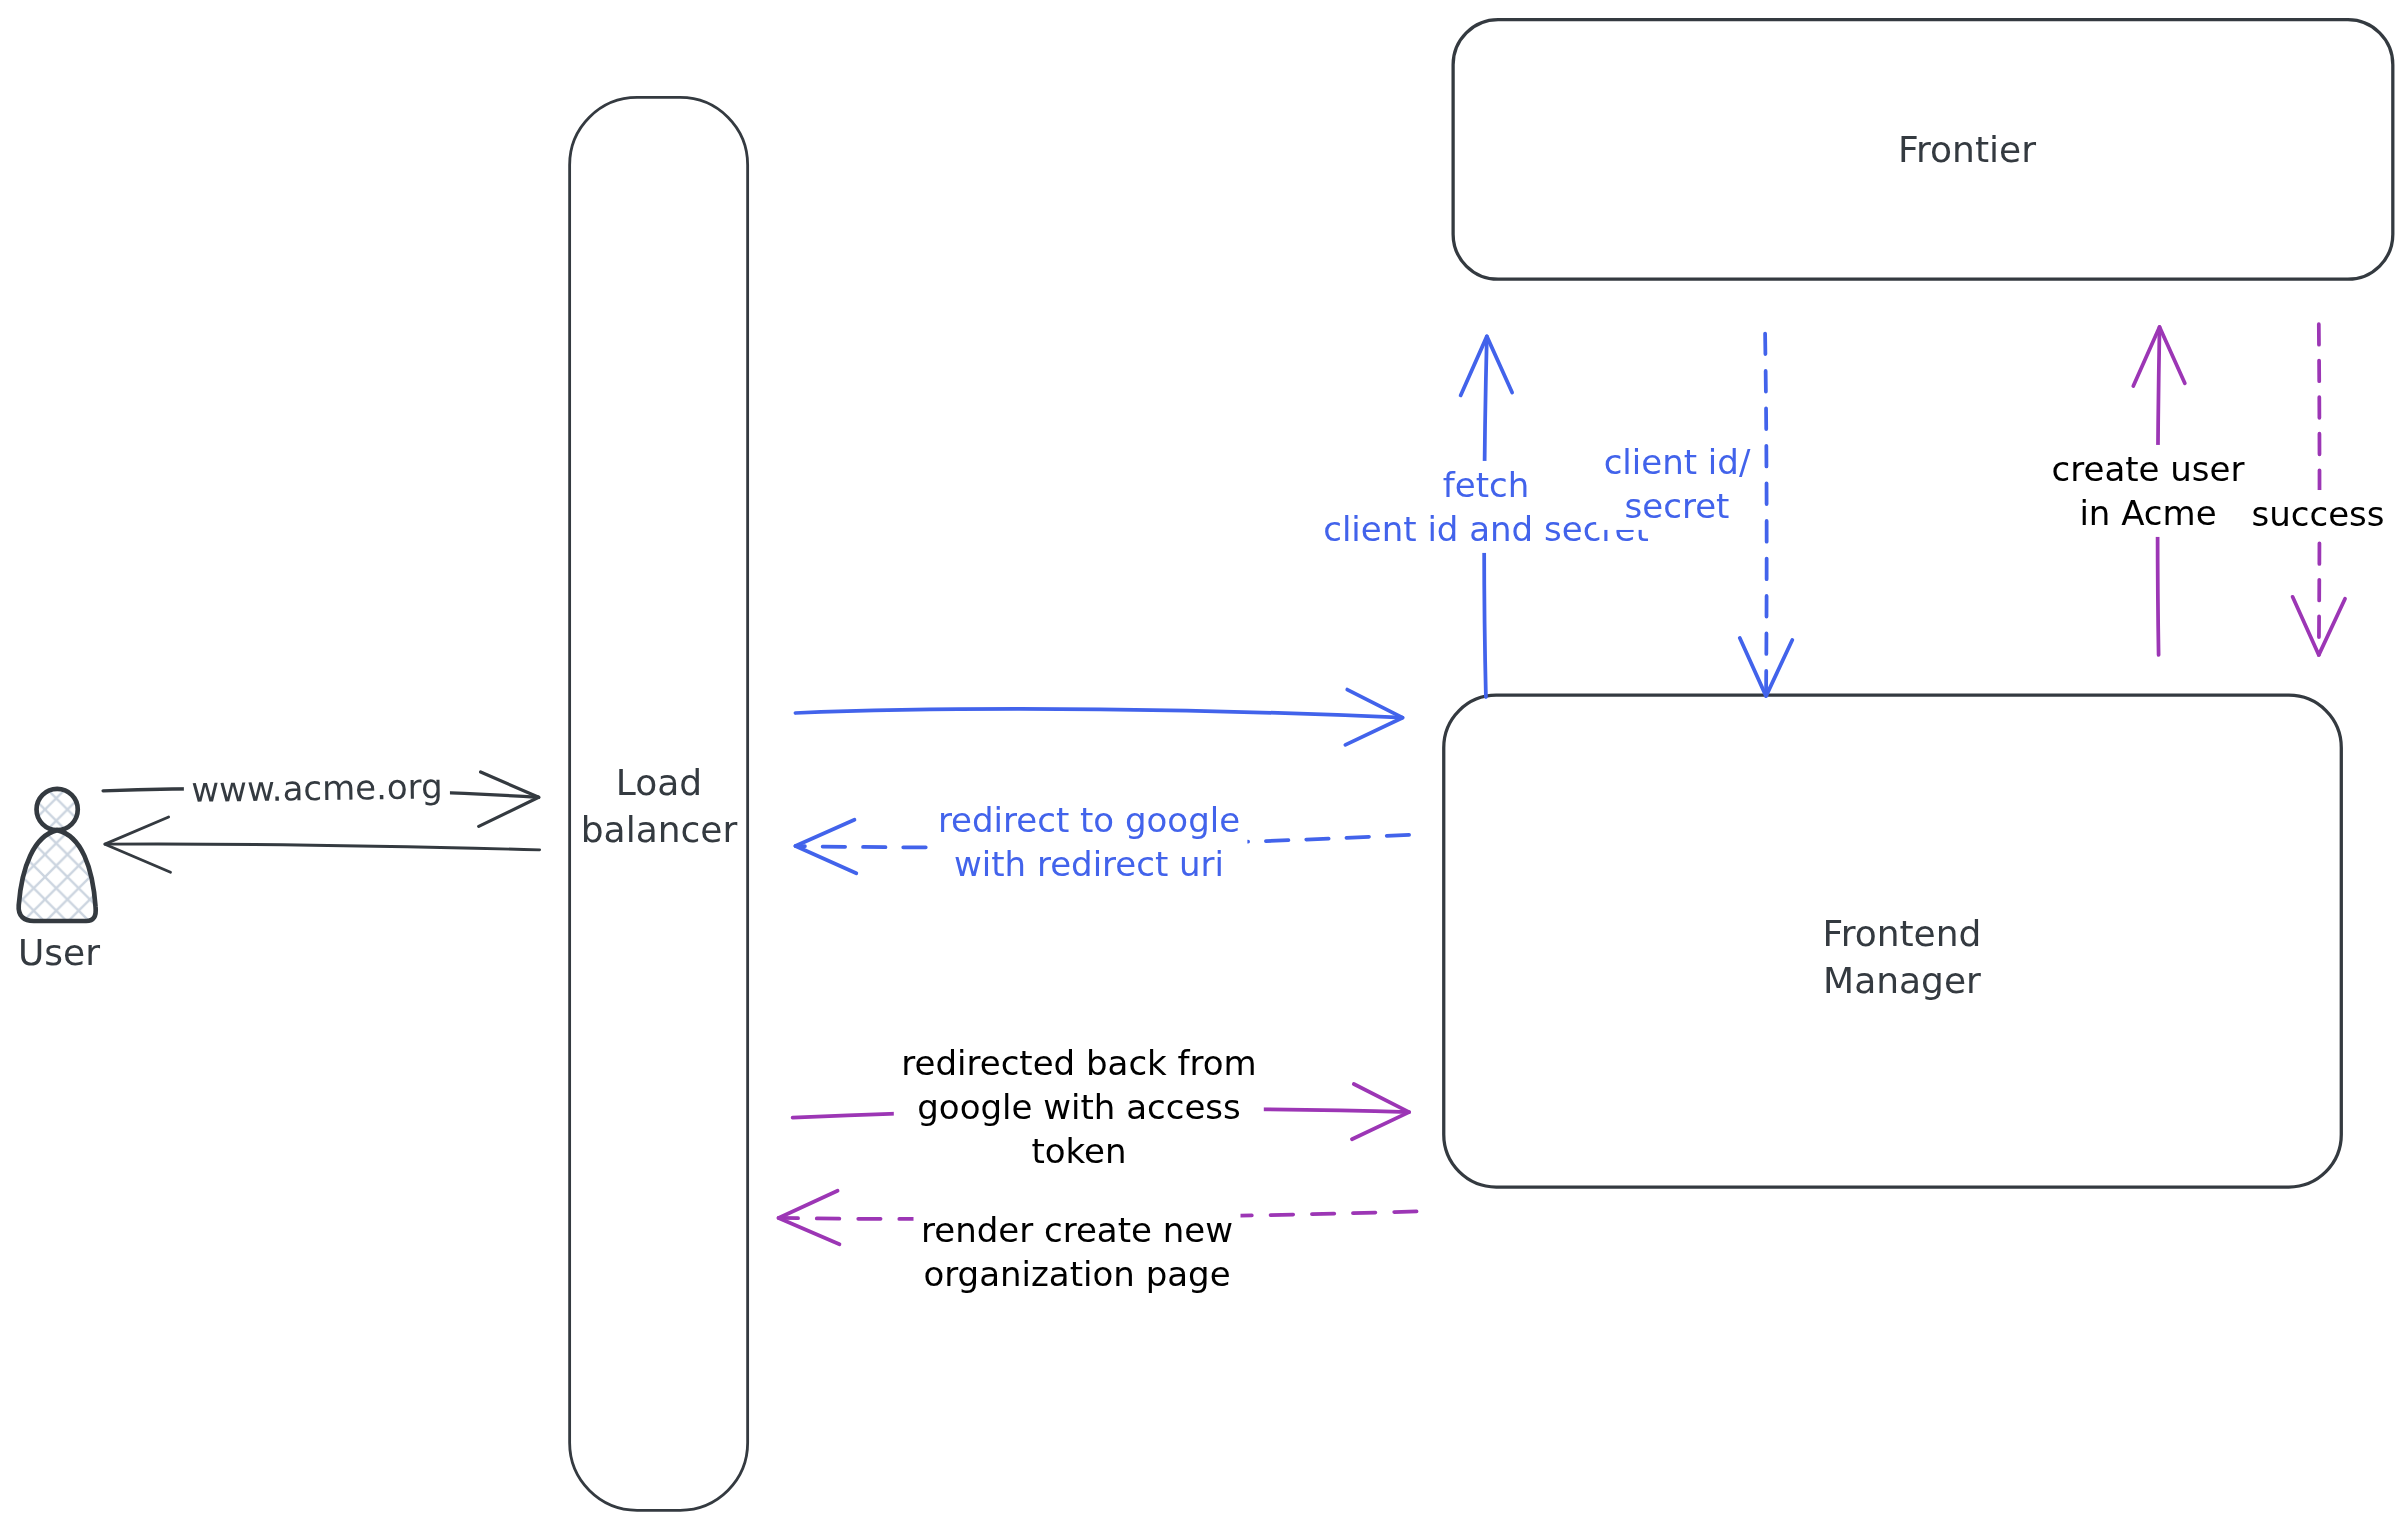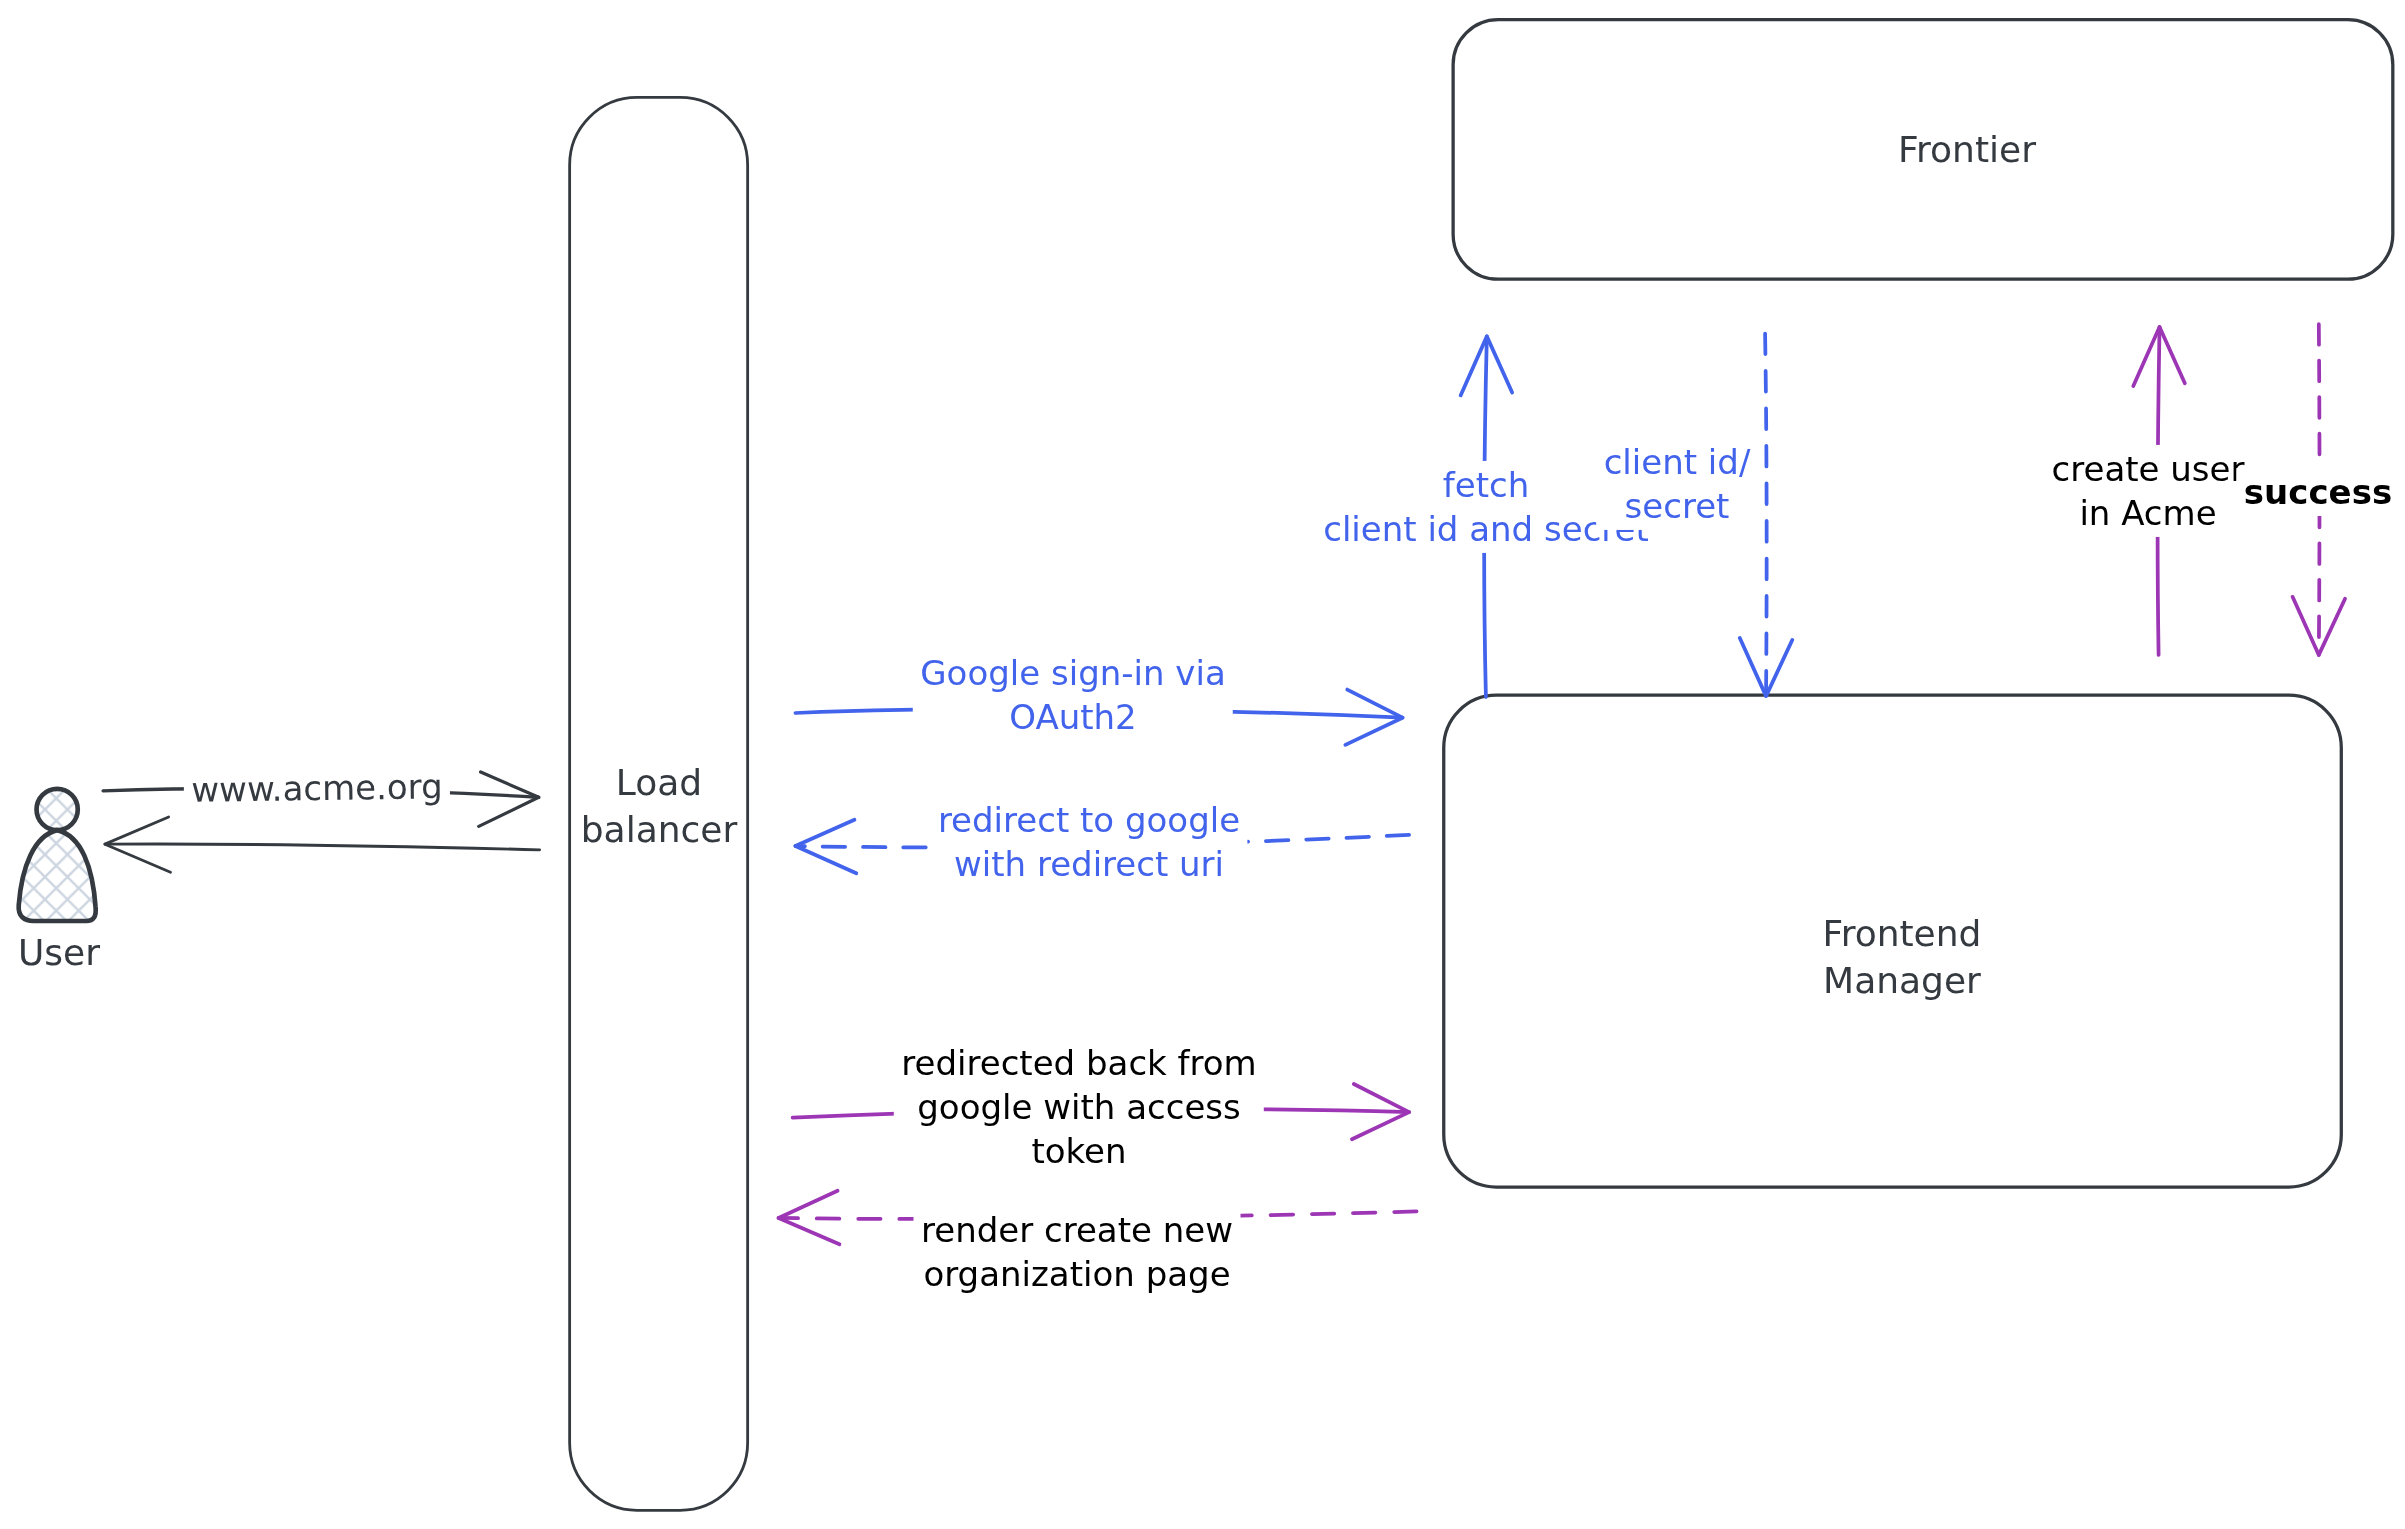--- a/index.html
+++ b/index.html
@@ -107,38 +107,36 @@
 
   <div class="lbl node-lbl" style="left:659px;top:807px;">Load
 balancer</div>
   <div class="lbl node-lbl" style="left:1923px;top:150px;margin-left:44px;">Frontier</div>
   <div class="lbl node-lbl" style="left:1902px;top:958px;">Frontend
 Manager</div>
   <div class="lbl node-lbl" style="left:59px;top:953px;">User</div>
 
   <div class="lbl tilt-1" style="left:317px;top:788px;">www.acme.org</div>
 
-  <div class="lbl blue" style="left:1073px;top:695px;">Google sign-in via
-OAuth2</div>
 
   <div class="lbl blue" style="left:1089px;top:842px;">redirect to google
 with redirect uri</div>
 
   <div class="lbl purple" style="left:1079px;top:1107px;">redirected back from
 google with access
 token</div>
 
   <div class="lbl purple" style="left:1077px;top:1216px;margin-top:36px;">render create new
 organization page</div>
 
   <div class="lbl blue" style="left:1486px;top:490px;margin-top:17px;">fetch
 client id and secret</div>
 
   <div class="lbl blue" style="left:1677px;top:484px;">client id/
 secret</div>
 
   <div class="lbl purple" style="left:2148px;top:491px;">create user
 in Acme</div>
 
-  <div class="lbl purple" style="left:2318px;top:492px;font-weight:bold;">success</div>
+  <div class="lbl purple" style="left:2318px;top:514px;">success</div>
 
 </div>
 
 
 </body></html>

